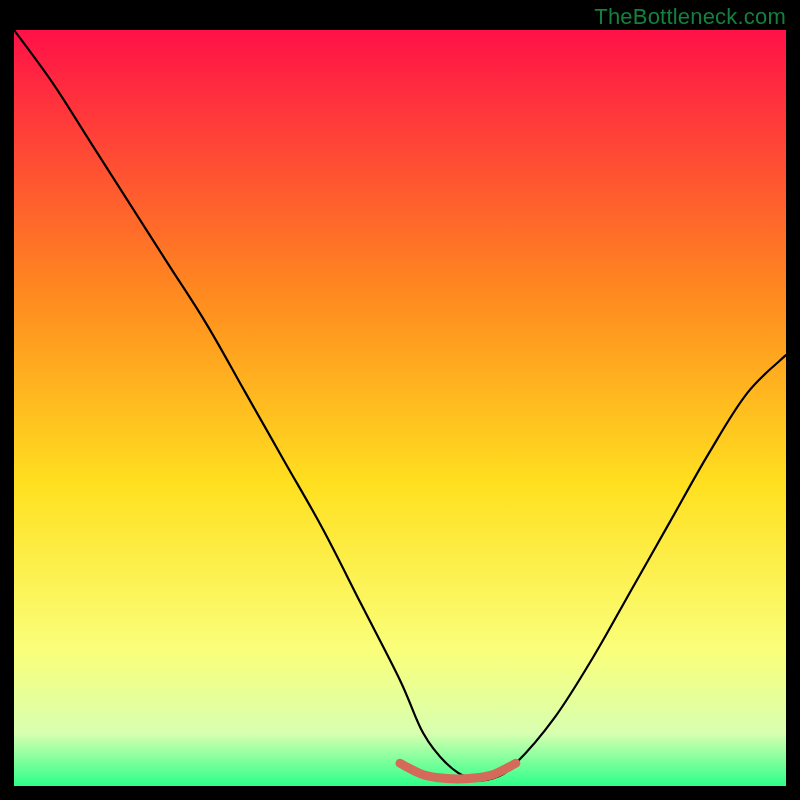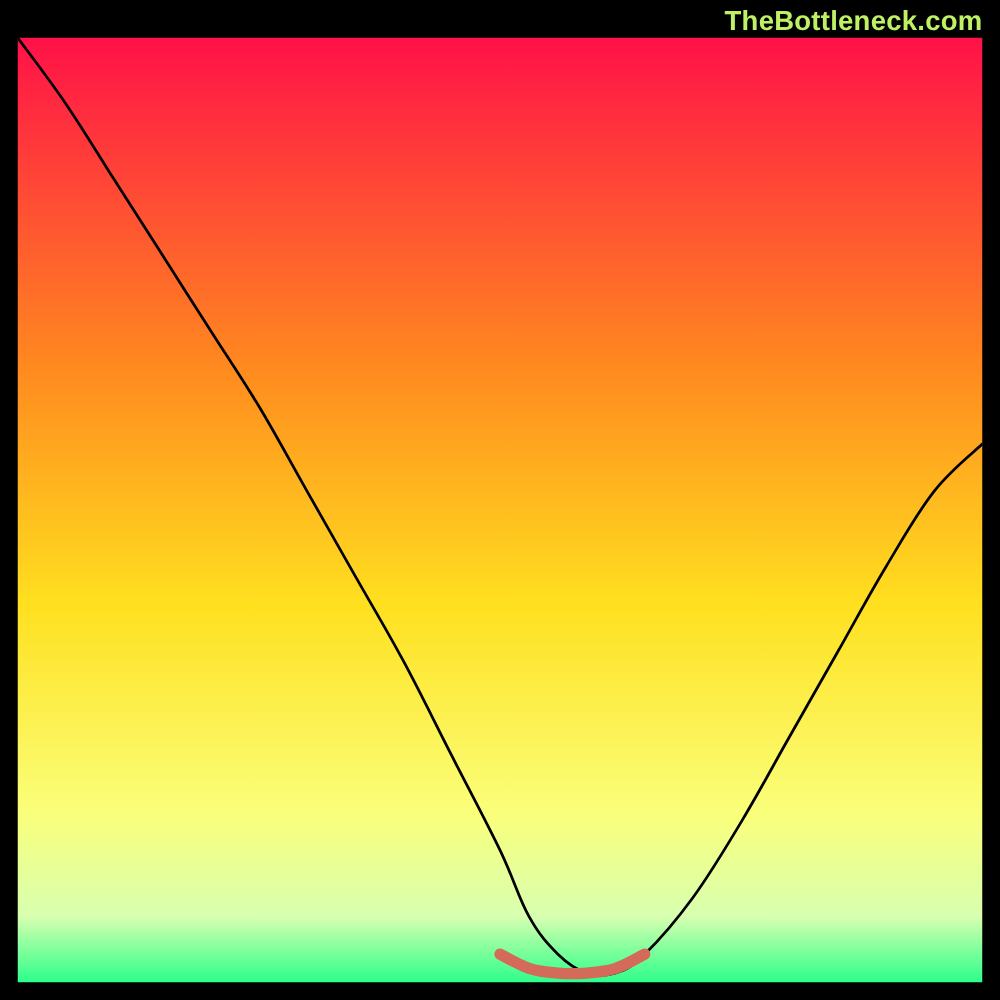--- a/index.html
+++ b/index.html
@@ -14,23 +14,23 @@
   .frame {
     position: relative;
     width: 800px;
     height: 800px;
     background: #000;
   }
   .watermark {
     position: absolute;
     top: 4px;
     right: 14px;
-    color: #bef264;
+    color: #15803d;
     font-size: 22px;
-    font-weight: 700;
+    font-weight: 400;
     letter-spacing: 0.2px;
     z-index: 10;
   }
   .plot-wrap {
     position: absolute;
     left: 14px;
     top: 30px;
     width: 772px;
     height: 756px;
   }

